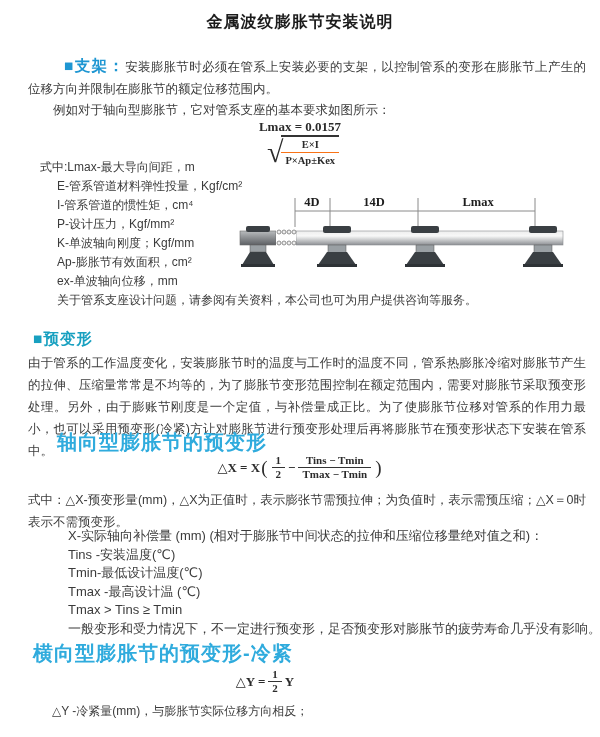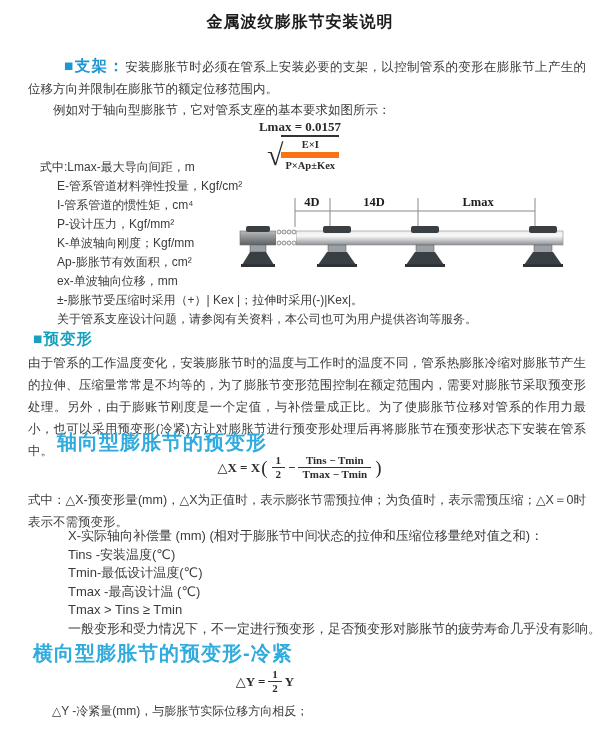--- a/index.html
+++ b/index.html
@@ -28,21 +28,21 @@
   .formula3{top:668px;width:530px;}
 
   .frac{display:inline-flex;flex-direction:column;text-align:center;
         font-size:11px;line-height:1.2;margin:0 3px;vertical-align:middle;}
   .frac .num{padding:0 4px;}
   .frac .den{border-top:1px solid #333;padding:0 4px;}
   .sqrt-wrap{display:inline-flex;align-items:center;margin-left:6px;}
   .sqrt-glyph{font-size:30px;font-weight:normal;line-height:0.9;margin-right:-2px;}
   .sqrt-frac{display:inline-flex;flex-direction:column;text-align:center;
              border-top:2px solid #333;font-size:10.5px;line-height:1.25;}
-  .sqrt-frac .num{border-bottom:6px solid #f97316;padding:1px 8px;}
+  .sqrt-frac .num{border-bottom:1px solid #f97316;padding:1px 8px;}
   .sqrt-frac .den{padding:1px 4px;}
   .big-paren{font-size:19px;font-weight:normal;line-height:1;margin:0 1px;}
 
   .defs{position:absolute;left:40px;top:158px;font-size:12px;line-height:19px;}
   .defs .def-line{white-space:nowrap;}
   .defs .def-line:not(:first-child){margin-left:17px;}
 
   .diagram{position:absolute;left:238px;top:190px;}
 
   .sec-head-block{position:absolute;left:33px;font-size:15.5px;font-weight:bold;
@@ -84,21 +84,20 @@
   </div>
 
   <div class="defs">
     <div class="def-line">式中:Lmax-最大导向间距，m</div>
     <div class="def-line">E-管系管道材料弹性投量，Kgf/cm²</div>
     <div class="def-line">I-管系管道的惯性矩，cm⁴</div>
     <div class="def-line">P-设计压力，Kgf/mm²</div>
     <div class="def-line">K-单波轴向刚度；Kgf/mm</div>
     <div class="def-line">Ap-膨胀节有效面积，cm²</div>
     <div class="def-line">ex-单波轴向位移，mm</div>
-    <div class="def-line">±-膨胀节受压缩时采用（+）| Kex |；拉伸时采用(-)|Kex|。</div>
     <div class="def-line">关于管系支座设计问题，请参阅有关资料，本公司也可为用户提供咨询等服务。</div>
   </div>
 
   <svg class="diagram" width="335" height="100" viewBox="0 0 335 100">
     <defs>
       <linearGradient id="pipeGrad" x1="0" y1="0" x2="0" y2="1">
         <stop offset="0" stop-color="#ededed"></stop>
         <stop offset="0.35" stop-color="#f8f8f8"></stop>
         <stop offset="1" stop-color="#8d9094"></stop>
       </linearGradient>

